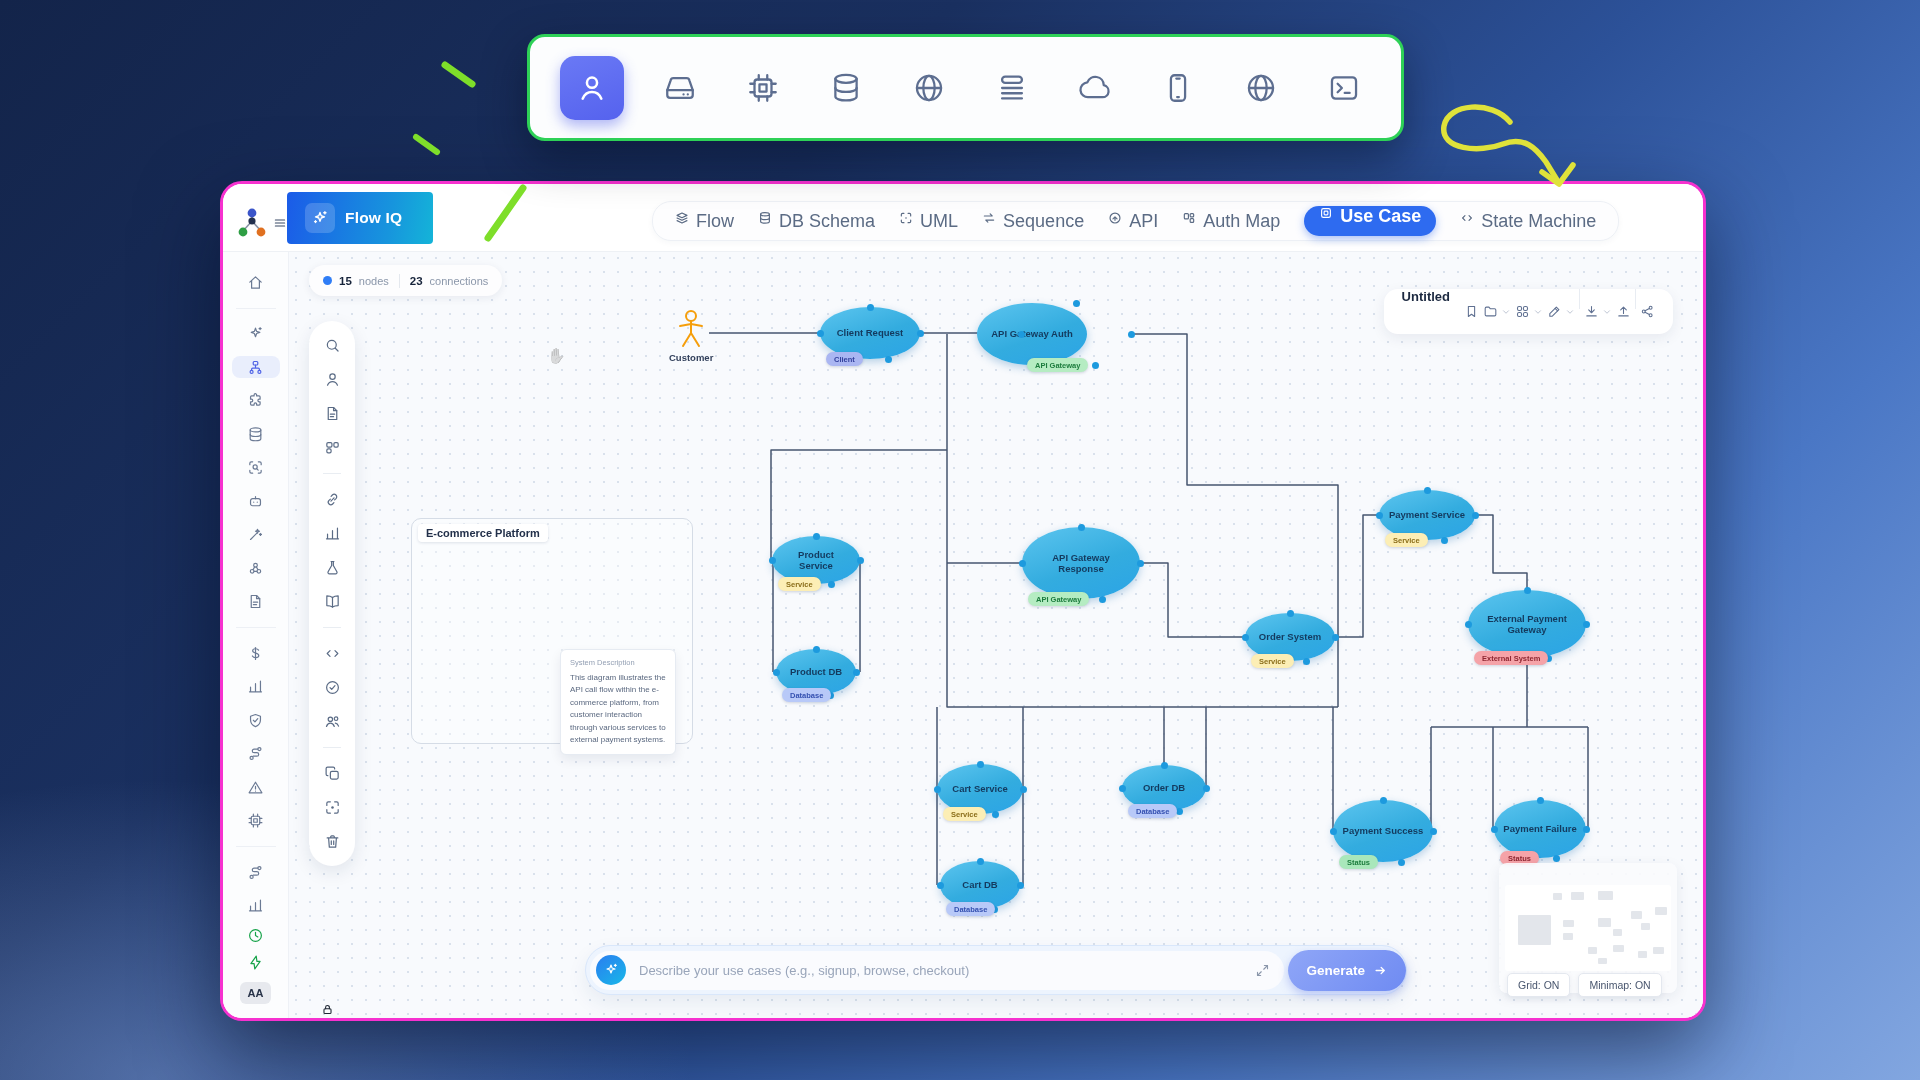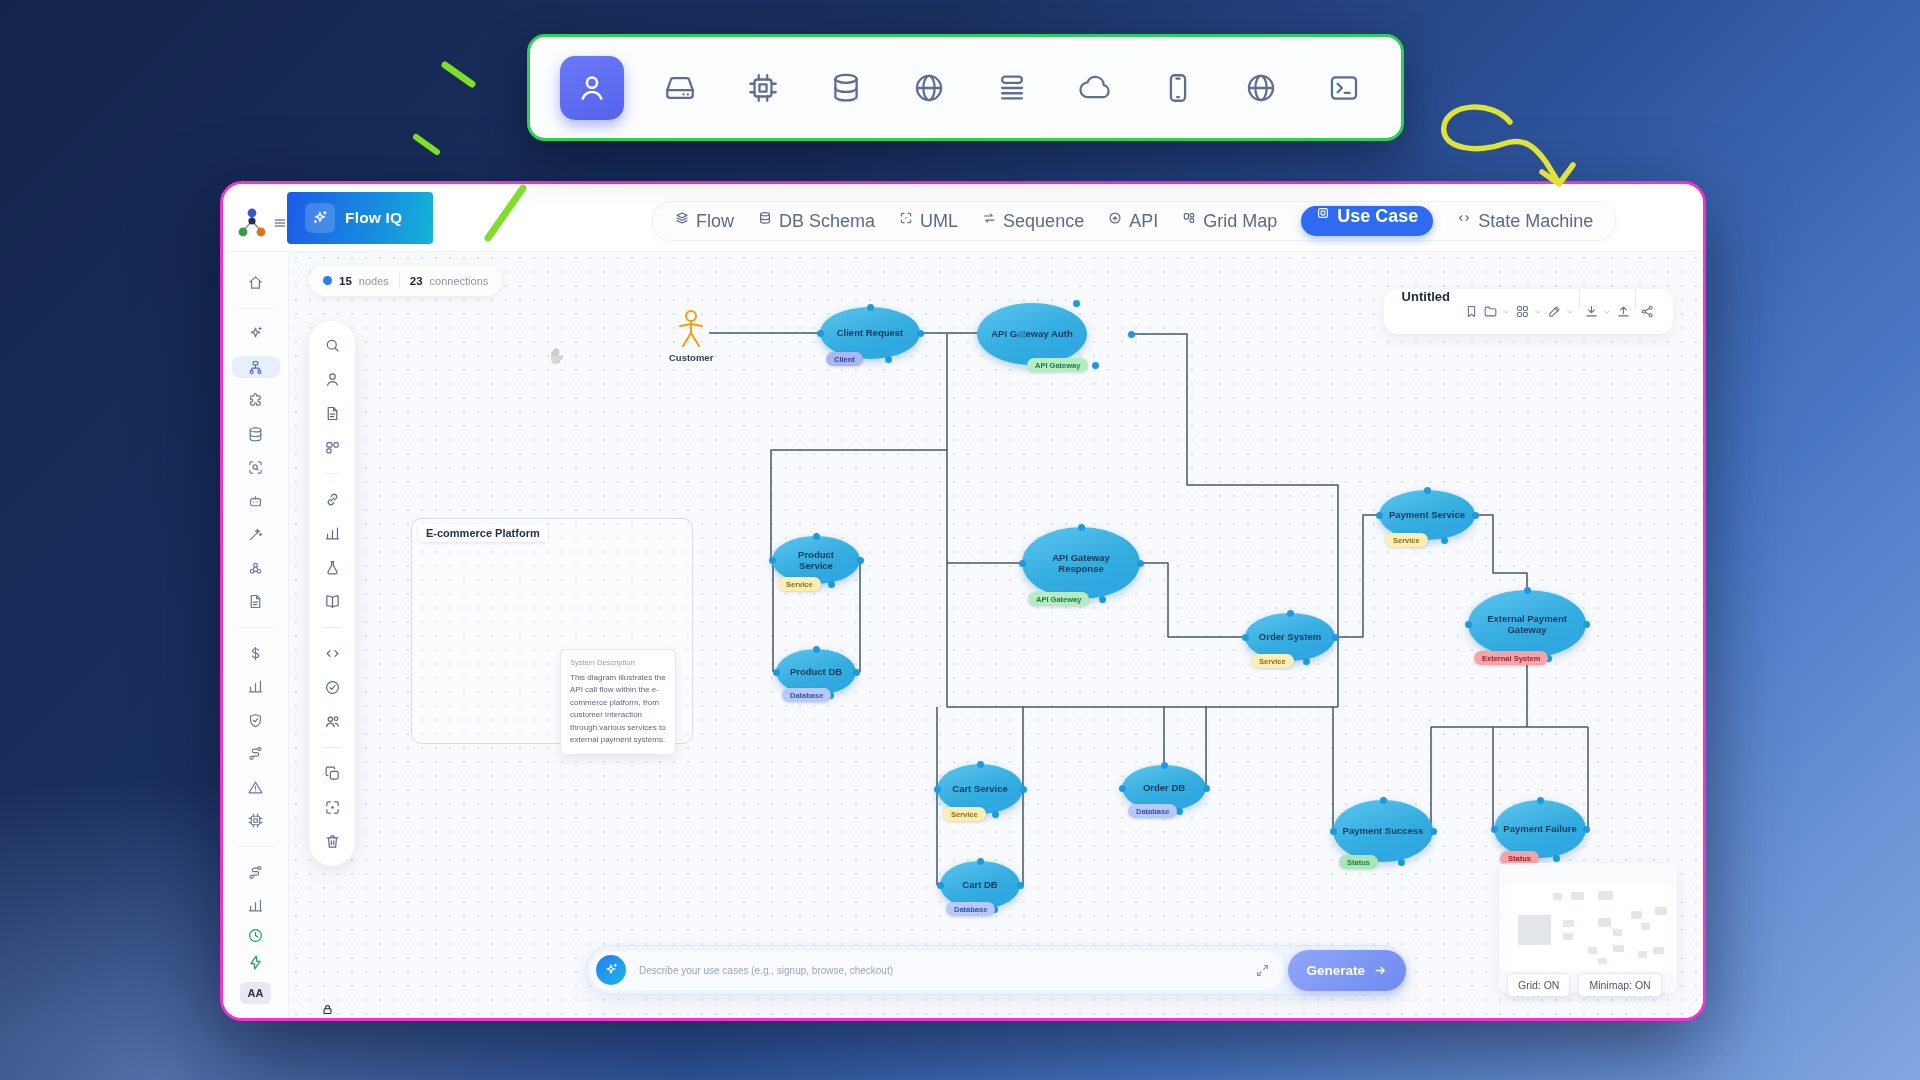--- a/index.html
+++ b/index.html
@@ -103,21 +103,21 @@
   #actor .lbl{font-size:9.5px;color:#33415c;margin-top:3px;font-weight:bold}
   #hand-cursor{position:absolute;left:258px;top:96px;font-size:15px;filter:grayscale(1);opacity:.65;z-index:6}
 
   
   #promptbar{position:absolute;left:296px;top:694px;width:822px;height:50px;border-radius:25px;
     background:#edf4fe;border:1.5px solid #d9e7fb;box-sizing:border-box;display:flex;align-items:center;z-index:6;box-shadow:0 8px 20px rgba(30,60,120,.08)}
   #prompt-inner{flex:1;display:flex;align-items:center;gap:11px;margin:4px;height:39px;background:#fafbfe;border-radius:20px;padding:0 6px 0 6px}
   #spark-circle{width:30px;height:30px;border-radius:50%;background:linear-gradient(140deg,#2a7df0,#18b8e8);
     display:flex;align-items:center;justify-content:center;color:#fff;flex:none}
   #spark-circle .ic{width:16px;height:16px}
-  #prompt-input{flex:1;border:none;outline:none;background:transparent;font-size:10px;color:#2a3650;font-family:"Liberation Sans",sans-serif}
+  #prompt-input{flex:1;border:none;outline:none;background:transparent;font-size:13px;color:#2a3650;font-family:"Liberation Sans",sans-serif}
   #prompt-input::placeholder{color:#99a5ba}
   #expand-btn{color:#8b97ab;cursor:pointer;flex:none;margin-right:8px}
   #expand-btn .ic{width:15px;height:15px}
   #generate-btn{flex:none;height:41px;padding:0 18px;border-radius:21px;
     background:linear-gradient(135deg,#8fa6f7,#6f8bf2);color:#fff;font-size:13.5px;font-weight:bold;
     display:flex;align-items:center;gap:8px;cursor:pointer;box-shadow:0 4px 10px rgba(90,115,230,.35)}
   #generate-btn .ic{width:15px;height:15px;stroke-width:2.2}
 
   
   #minimap-panel{position:absolute;left:1210px;top:612px;width:178px;height:130px;background:rgba(250,251,253,.9);
@@ -260,21 +260,21 @@
               <path d="m8.5 13.5 3.5-3.5 3.5 3.5M12 10v6"></path>
             </svg>
             <span>API</span>
           </div>
           <div class="tab">
             <svg class="ic " viewBox="0 0 24 24">
               <rect x="4" y="4.5" width="7" height="9" rx="1.6"></rect>
               <rect x="14" y="4.5" width="6" height="5.5" rx="1.6"></rect>
               <rect x="14" y="13" width="6" height="6.5" rx="1.6"></rect>
             </svg>
-            <span>Grid Map</span>
+            <span>Auth Map</span>
           </div>
           <div class="tab active">
             <svg class="ic " viewBox="0 0 24 24">
               <rect x="4.5" y="4.5" width="15" height="15" rx="3"></rect>
               <rect x="8.8" y="8.8" width="6.4" height="6.4" rx="1.4"></rect>
             </svg>
             <span>Use Case</span>
           </div>
           <div class="tab">
             <svg class="ic " viewBox="0 0 24 24">

